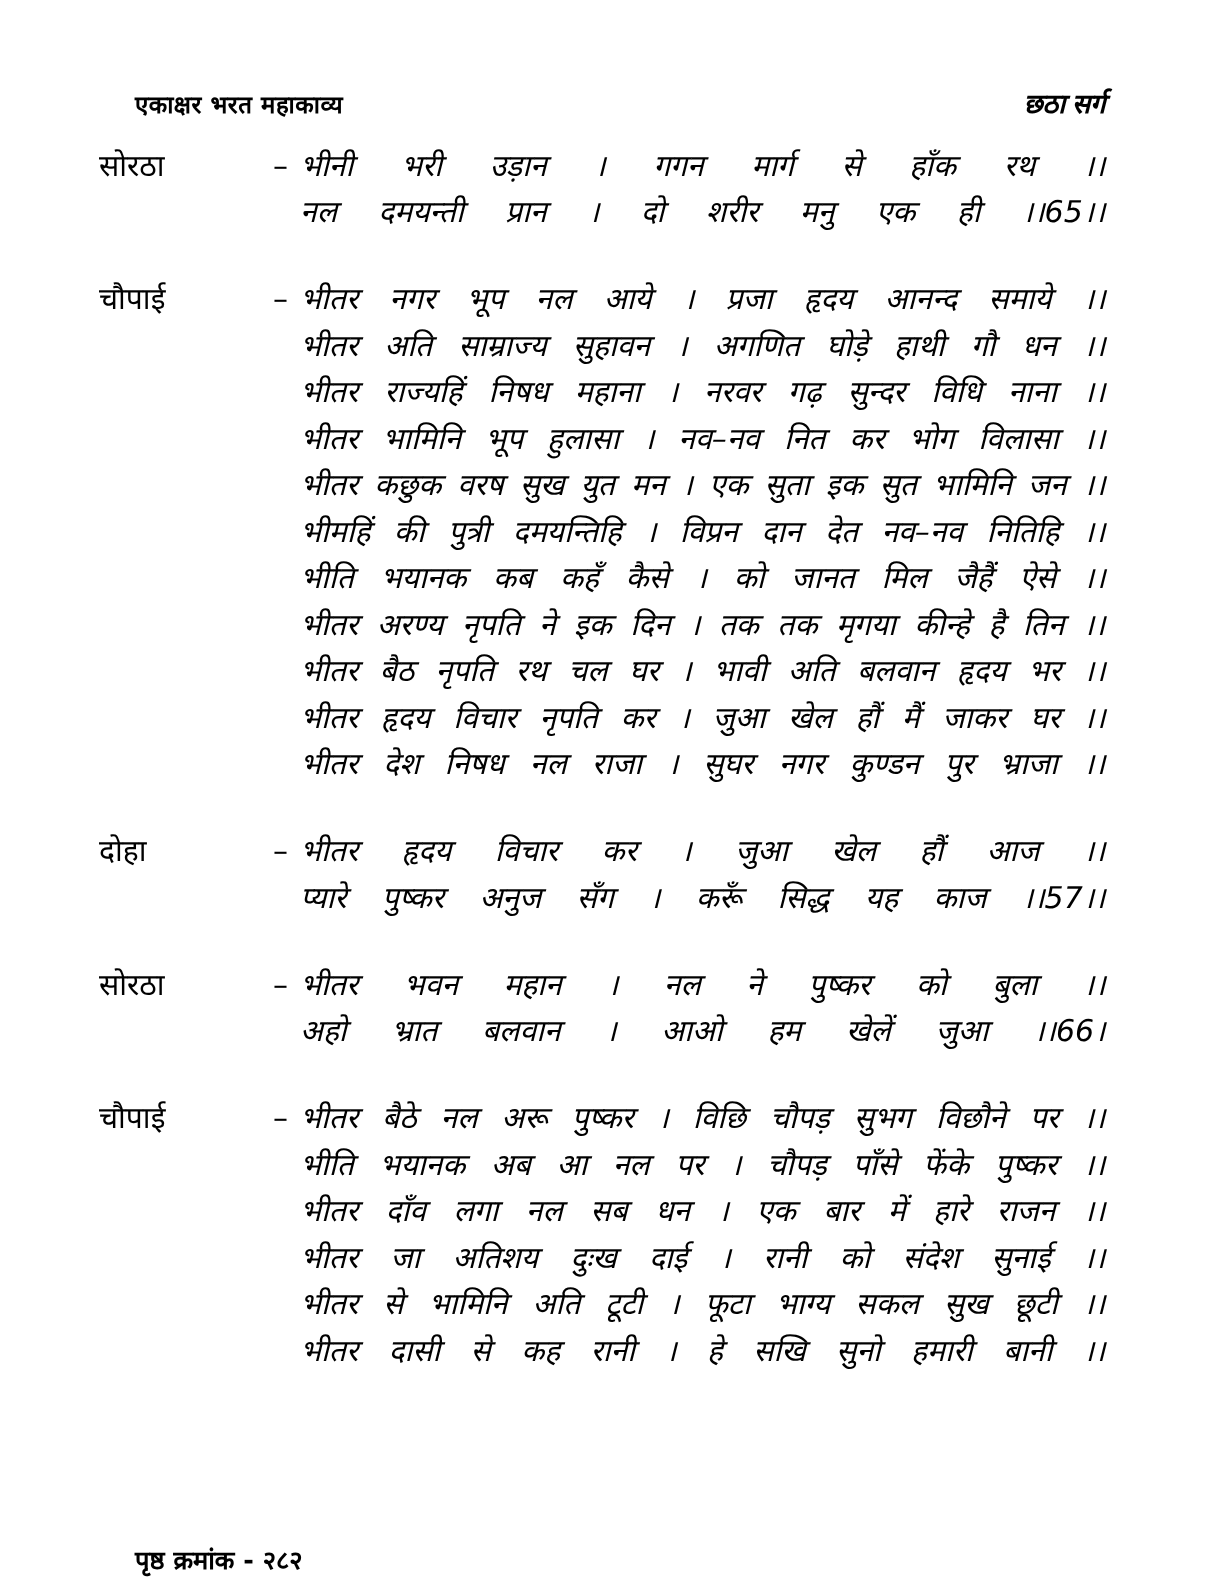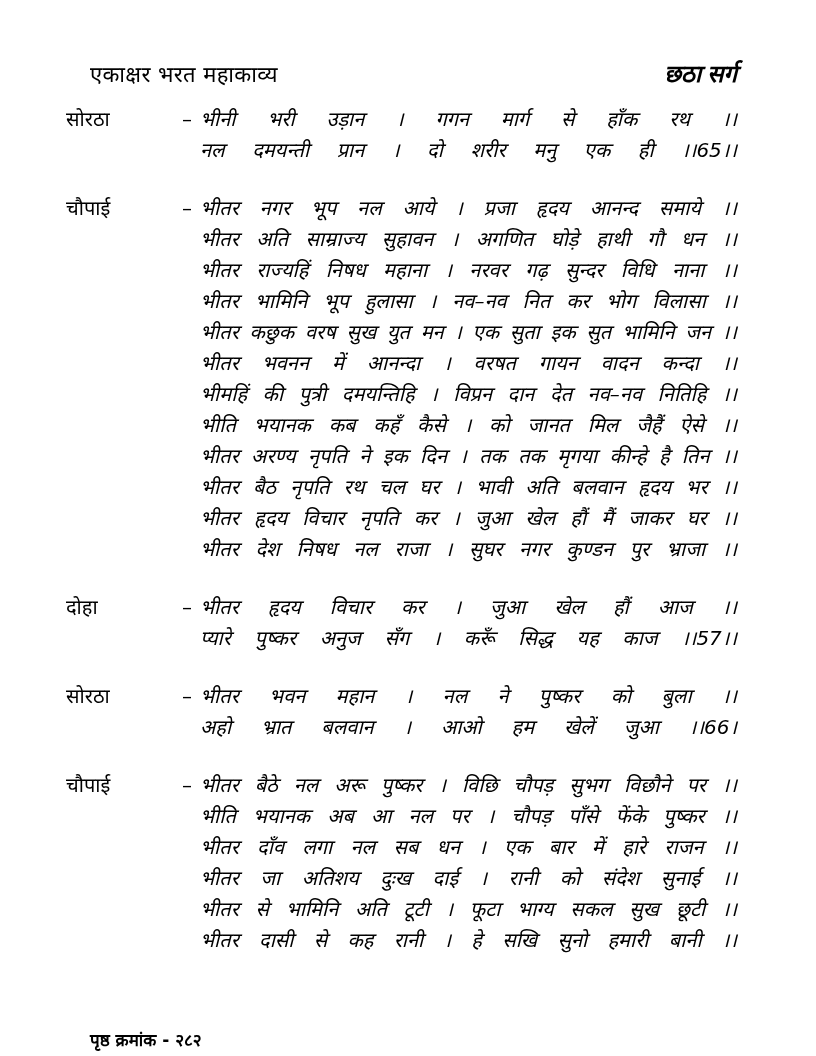--- a/index.html
+++ b/index.html
@@ -18,27 +18,27 @@
     padding: 56px 79px 0 66px;
     overflow: hidden;
   }
   .page-header {
     display: flex;
     justify-content: space-between;
     align-items: baseline;
     padding-left: 24px;
   }
   .book-title {
-    font-size: 22px;
-    font-weight: 400;
+    font-size: 16px;
+    font-weight: 700;
     letter-spacing: 0.3px;
   }
   .chapter-title {
     font-family: "Liberation Serif", "DejaVu Serif", serif;
-    font-size: 24px;
+    font-size: 18px;
     font-style: italic;
     font-weight: 600;
   }
   .verse-content {
     margin-top: 15px;
   }
   .stanza {
     display: grid;
     grid-template-columns: 116px 18px 1fr;
     margin-bottom: 27px;
@@ -92,21 +92,20 @@
       </div>
       <div class="stanza">
         <div class="stanza-label">चौपाई</div>
         <div class="stanza-dash">–</div>
         <div class="stanza-lines">
           <div class="verse-line">भीतर नगर भूप नल आये । प्रजा हृदय आनन्द समाये ।।</div>
           <div class="verse-line">भीतर अति साम्राज्य सुहावन । अगणित घोड़े हाथी गौ धन ।।</div>
           <div class="verse-line">भीतर राज्यहिं निषध महाना । नरवर गढ़ सुन्दर विधि नाना ।।</div>
           <div class="verse-line">भीतर भामिनि भूप हुलासा । नव–नव नित कर भोग विलासा ।।</div>
           <div class="verse-line">भीतर कछुक वरष सुख युत मन । एक सुता इक सुत भामिनि जन ।।</div>
-          <div class="verse-line">भीतर भवनन में आनन्दा । वरषत गायन वादन कन्दा ।।</div>
           <div class="verse-line">भीमहिं की पुत्री दमयन्तिहि । विप्रन दान देत नव–नव नितिहि ।।</div>
           <div class="verse-line">भीति भयानक कब कहँ कैसे । को जानत मिल जैहैं ऐसे ।।</div>
           <div class="verse-line">भीतर अरण्य नृपति ने इक दिन । तक तक मृगया कीन्हे है तिन ।।</div>
           <div class="verse-line">भीतर बैठ नृपति रथ चल घर । भावी अति बलवान हृदय भर ।।</div>
           <div class="verse-line">भीतर हृदय विचार नृपति कर । जुआ खेल हौं मैं जाकर घर ।।</div>
           <div class="verse-line">भीतर देश निषध नल राजा । सुघर नगर कुण्डन पुर भ्राजा ।।</div>
         </div>
       </div>
       <div class="stanza">
         <div class="stanza-label">दोहा</div>

